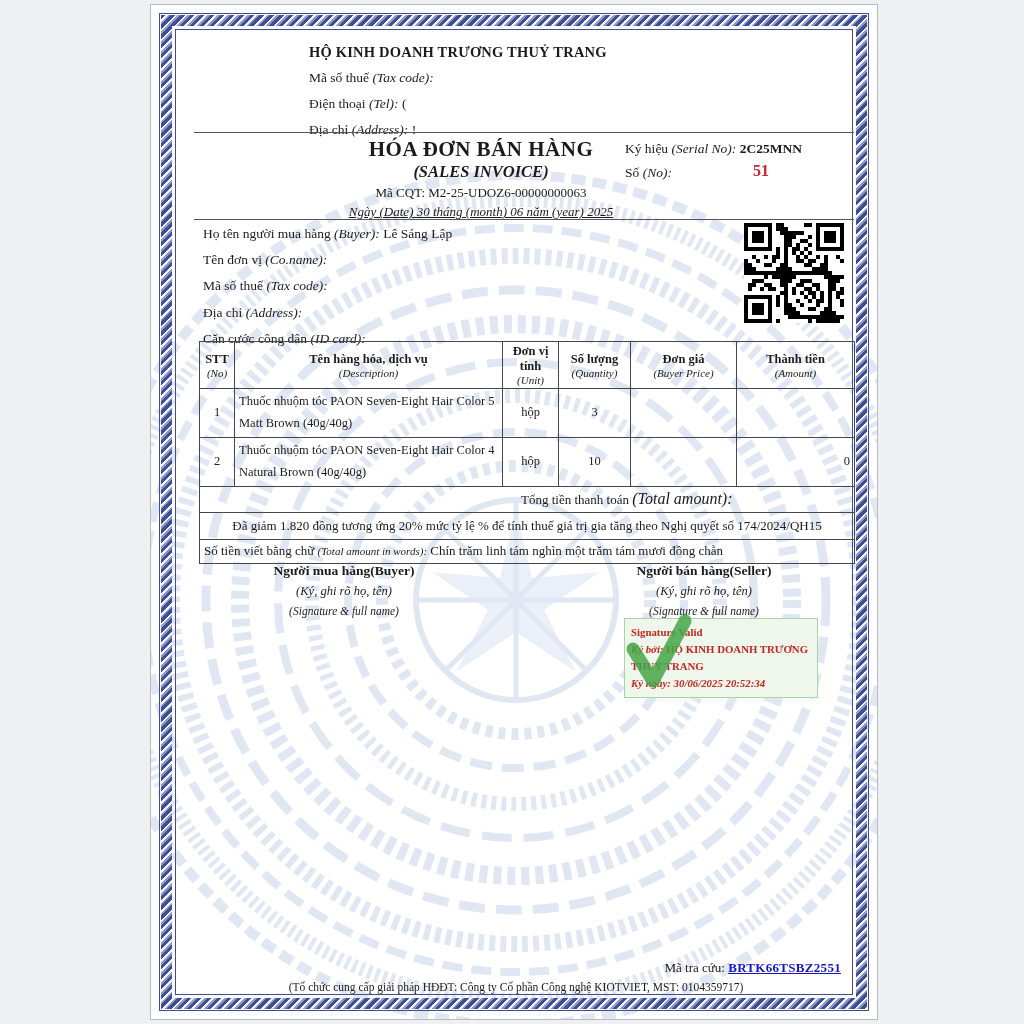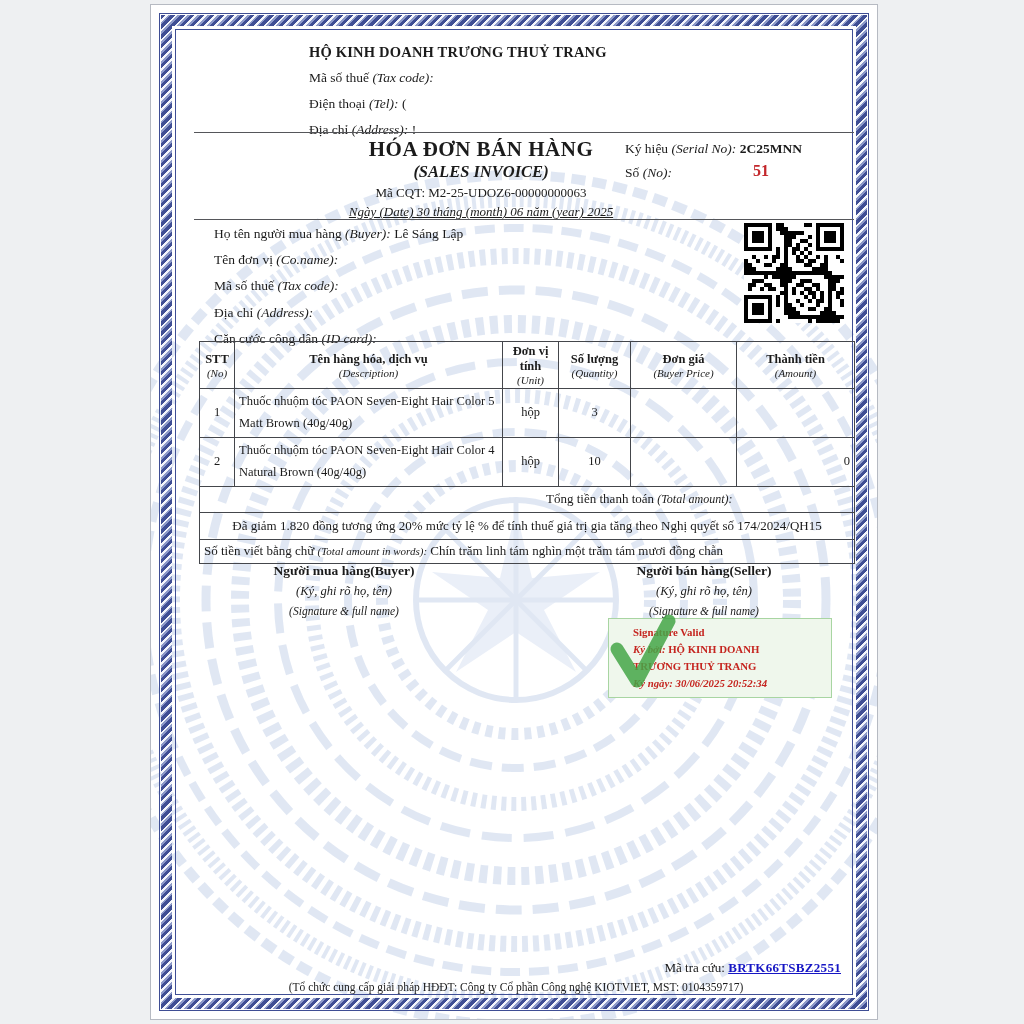--- a/index.html
+++ b/index.html
@@ -34,21 +34,21 @@
   .title-block { left:150px; top:132px; width:360px; text-align:center; }
   .title-vi { font-size:21px; font-weight:bold; letter-spacing:.5px; }
   .title-en { font-size:16.5px; font-weight:bold; font-style:italic; }
   .cqt { font-size:13px; margin-top:3px; }
   .dateline { font-size:13px; font-style:italic; margin-top:3px;text-decoration:underline; }
 
   .serial-block { left:474px; top:132px; font-size:13.5px; line-height:24px; width:240px; }
   .serial-val { font-weight:bold; }
   .no-val { font-weight:bold; color:#c3272b; font-size:16px; position:absolute; left:128px; top:22px; }
 
-  .buyer-block { left:63px; top:216px; font-size:13.5px; line-height:26.2px; }
+  .buyer-block { left:52px; top:216px; font-size:13.5px; line-height:26.2px; }
 
   .qr { left:593px; top:218px; width:100px; height:100px; background:#fff; }
 
   table.items {
     position:absolute; left:48px; top:336px; width:655px;
     border-collapse:collapse; table-layout:fixed;
     font-size:12.5px;
   }
   table.items th, table.items td { border:1px solid #44464b; padding:2px 4px; }
   th .hvi { font-weight:bold; font-size:12.5px; display:block; }
@@ -59,23 +59,23 @@
   .tot-label { text-align:right; padding-right:26px; }
   .note-cell { text-align:center; font-size:13px; height:27px; }
   .words-cell { font-size:13px; height:24px; padding-left:3px; }
 
   .sig-col { top:556px; width:230px; text-align:center; line-height:20px; }
   .sig-title { font-size:13.5px; font-weight:bold; }
   .sig-sub { font-size:12.5px; font-style:italic; }
   .sig-sub2 { font-size:11.5px; font-style:italic; }
 
   .stamp {
-    left:457px; top:613px; width:224px; height:80px;
+    left:473px; top:613px; width:194px; height:80px;
     background:#eff7ec; border:1px solid #a8d5a2;
-    padding:5px 24px; font-size:10.8px; line-height:17px; color:#c5251f;
+    padding:5px 6px; font-size:10.8px; line-height:17px; color:#c5251f;
   }
   .stamp .line1 { font-weight:bold; }
   .stamp .red-it { font-style:italic; font-weight:bold; }
   .stamp-check { position:absolute; left:-6px; top:-8px; }
 
   .footer { left:40px; top:955px; width:650px; text-align:center; }
   .lookup { font-size:13px;text-align:right; }
   .lookup-code { color:#1515c4; font-weight:bold; text-decoration:underline; letter-spacing:.3px; }
   .provider { font-size:11.5px; margin-top:5px; }
 </style>
@@ -425,21 +425,21 @@
     </tr>
     <tr style="height:42px;">
       <td class="c">2</td>
       <td class="desc">Thuốc nhuộm tóc PAON Seven-Eight Hair Color 4 Natural Brown (40g/40g)</td>
       <td class="c">hộp</td>
       <td class="c">10</td>
       <td></td>
       <td style="text-align:right;">0</td>
     </tr>
     <tr class="totrow">
-      <td colspan="5" class="tot-label" style="border-right:none;"><span style="font-size:13px;">Tổng tiền thanh toán </span><span class="it" style="font-size:12px;margin-top:20px;">(Total amount):</span></td>
+      <td colspan="5" class="tot-label" style="border-right:none;"><span style="font-size:13px;">Tổng tiền thanh toán </span><span class="it" style="font-size:16px;margin-top:20px;">(Total amount):</span></td>
       <td style="border-left:none;"></td>
     </tr>
     <tr>
       <td colspan="6" class="note-cell">Đã giảm 1.820 đồng tương ứng 20% mức tỷ lệ % để tính thuế giá trị gia tăng theo Nghị quyết số 174/2024/QH15</td>
     </tr>
     <tr>
       <td colspan="6" class="words-cell"><span>Số tiền viết bằng chữ </span><span class="it" style="font-size:11px;">(Total amount in words):</span><span> Chín trăm linh tám nghìn một trăm tám mươi đồng chẵn</span></td>
     </tr>
   </tbody>
     </table>

